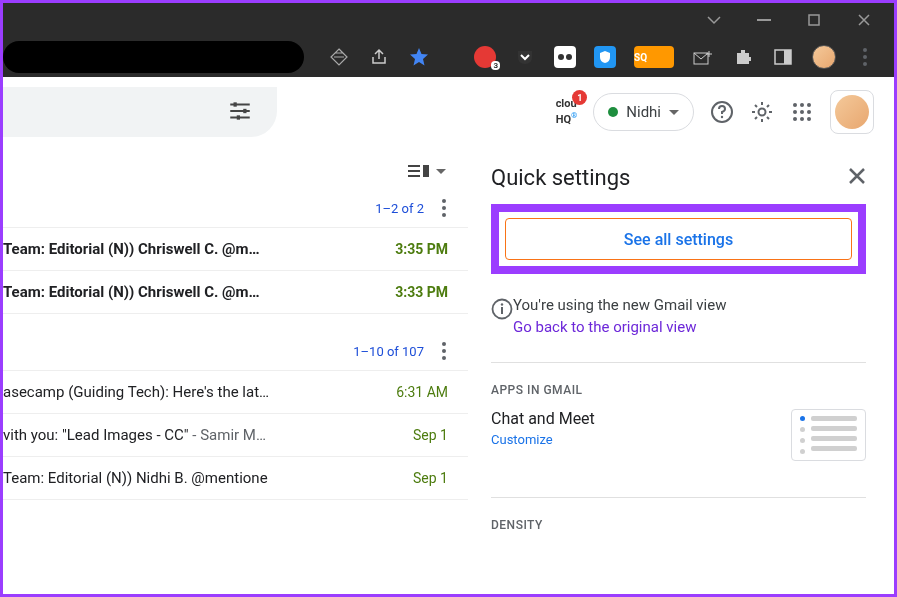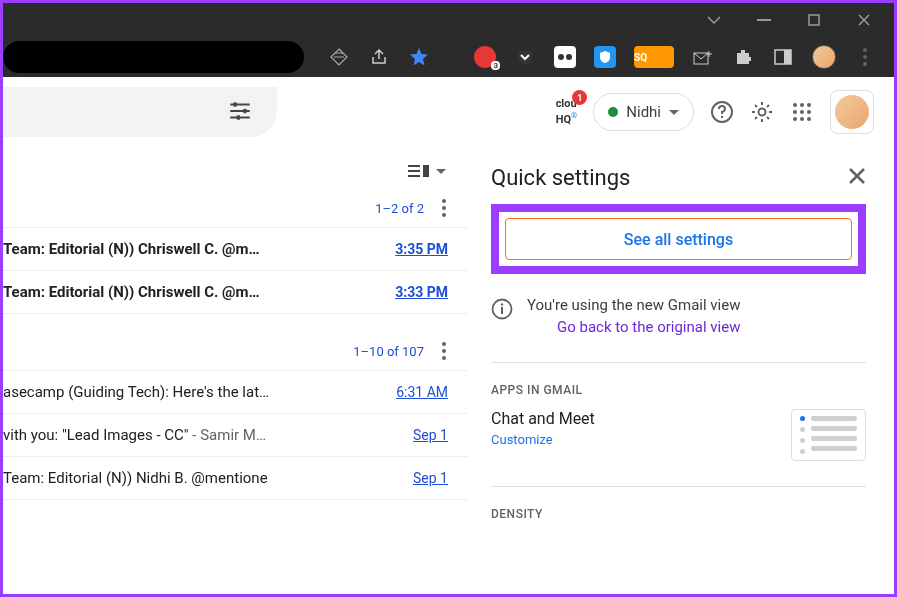--- a/index.html
+++ b/index.html
@@ -41,39 +41,39 @@
     .mail-controls { display: flex; align-items: center; justify-content: flex-end; padding: 8px 22px 10px; gap: 16px; }
     .layout-toggle { display: flex; align-items: center; gap: 6px; color: #444; }
     .pager { display: flex; align-items: center; justify-content: flex-end; padding: 10px 22px; gap: 18px; font-size: 13px; color: #1d4ed8; }
     .vdots { display: flex; flex-direction: column; gap: 3px; }
     .vdots span { width: 4px; height: 4px; background: #5f6368; border-radius: 50%; }
 
     .mail-row { display: flex; align-items: center; padding: 12px 20px 12px 0; border-bottom: 1px solid #eee; border-top: 1px solid #eee; font-size: 15px; }
     .mail-row + .mail-row { border-top: none; }
     .mail-subj { flex: 1; overflow: hidden; text-overflow: ellipsis; white-space: nowrap; color: #202124; }
     .mail-subj .gray { color: #5f6368; }
-    .mail-time { color: #1d4ed8; font-size: 14px; margin-left: 16px; font-weight: 500; text-decoration: underline; }
+    .mail-time { color: #4d7c0f; font-size: 14px; margin-left: 16px; font-weight: 500; }
     .mail-row.bold { font-weight: bold; }
     .mail-row.bold .mail-time { font-weight: bold; }
 
     .settings-pane { flex: 1; padding: 10px 28px 0 22px; border-left: 1px solid transparent; }
     .qs-header { display: flex; align-items: center; justify-content: space-between; padding: 8px 0 14px; }
     .qs-title { font-size: 22px; color: #202124; }
     .qs-close { color: #5f6368; }
 
     .highlight-box { border: 8px solid #9b3dff; padding: 6px; margin-bottom: 18px; }
     .see-all-btn { border: 1px solid #f97316; background: #fff; height: 42px; width: 100%; color: #1a73e8; font-size: 16px; border-radius: 4px; cursor: pointer; font-weight: 500; }
 
-    .info-block { display: flex; gap: 14px; padding: 4px 0 26px 0; border-bottom: 1px solid #e0e0e0; text-align: right; }
+    .info-block { display: flex; padding: 4px 0 26px 0; border-bottom: 1px solid #e0e0e0; }
     .info-icon { color: #5f6368; margin-top: 2px; flex-shrink: 0; }
     .info-text { font-size: 15px; color: #3c4043; }
     .info-link { color: #6d28d9; font-size: 15px; margin-top: 4px; cursor: pointer; display: block; }
 
     .section-title { font-size: 12px; font-weight: 500; color: #5f6368; letter-spacing: 0.5px; padding: 20px 0 12px; }
-    .chat-row { display: flex; align-items: flex-start; justify-content: space-between; padding-bottom: 25px; border-bottom: 1px solid #e0e0e0; gap: 24px; }
+    .chat-row { display: flex; align-items: flex-start; justify-content: space-between; padding-bottom: 36px; border-bottom: 1px solid #e0e0e0; gap: 24px; }
     .chat-label { font-size: 16px; color: #202124; }
     .customize { font-size: 13px; color: #1a73e8; margin-top: 4px; }
     .mini-density { border: 1px solid #dadce0; border-radius: 4px; padding: 6px 8px; display: flex; gap: 6px; align-items: flex-start; height: 52px; }
     .mini-dots { display: flex; flex-direction: column; gap: 6px; }
     .mini-dots span { width: 5px; height: 5px; border-radius: 50%; background: #d0d0d0; }
     .mini-dots span:first-child { background: #1a73e8; }
     .mini-lines { display: flex; flex-direction: column; gap: 5px; }
     .mini-lines span { width: 46px; height: 5px; background: #d0d0d0; border-radius: 2px; }
   </style>
 </head>

